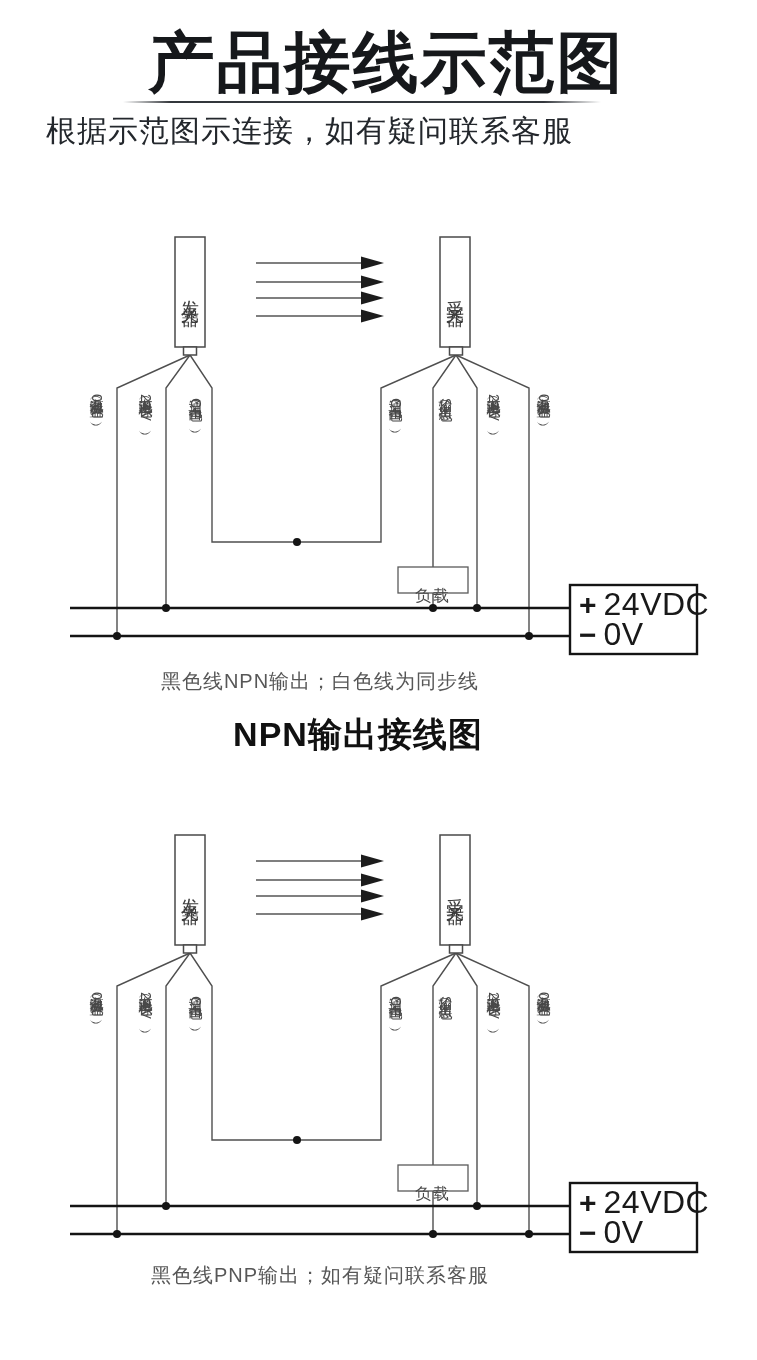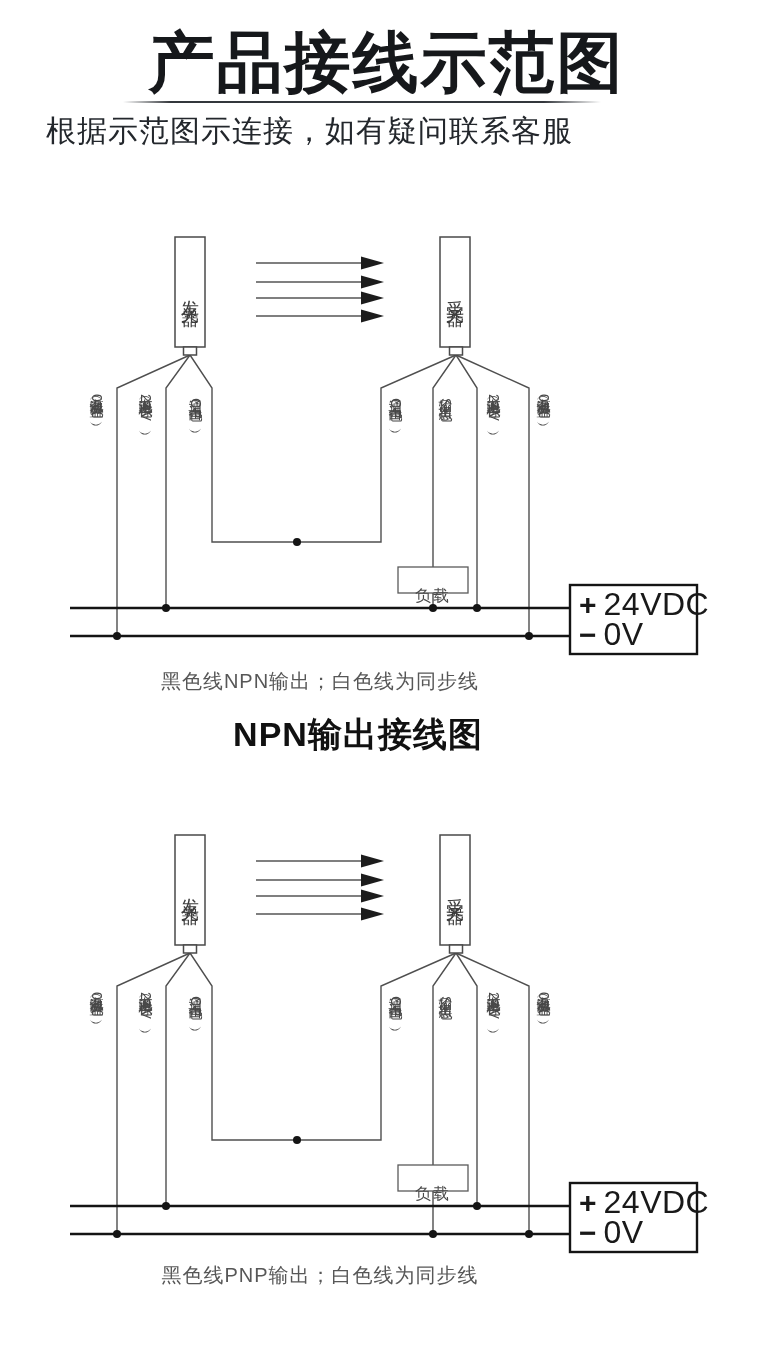--- a/index.html
+++ b/index.html
@@ -213,15 +213,15 @@
         <span class="power-symbol">+</span>
         <span class="power-value">24VDC</span>
       </div>
       <div class="power-row">
         <span class="power-symbol">−</span>
         <span class="power-value">0V</span>
       </div>
     </div>
   </section>
 
-  <p class="caption caption-2">黑色线PNP输出；白色线为同步线</p>
+  <p class="caption caption-2">黑色线PNP输出；如有疑问联系客服</p>
 
 </div>
 
 </body></html>

